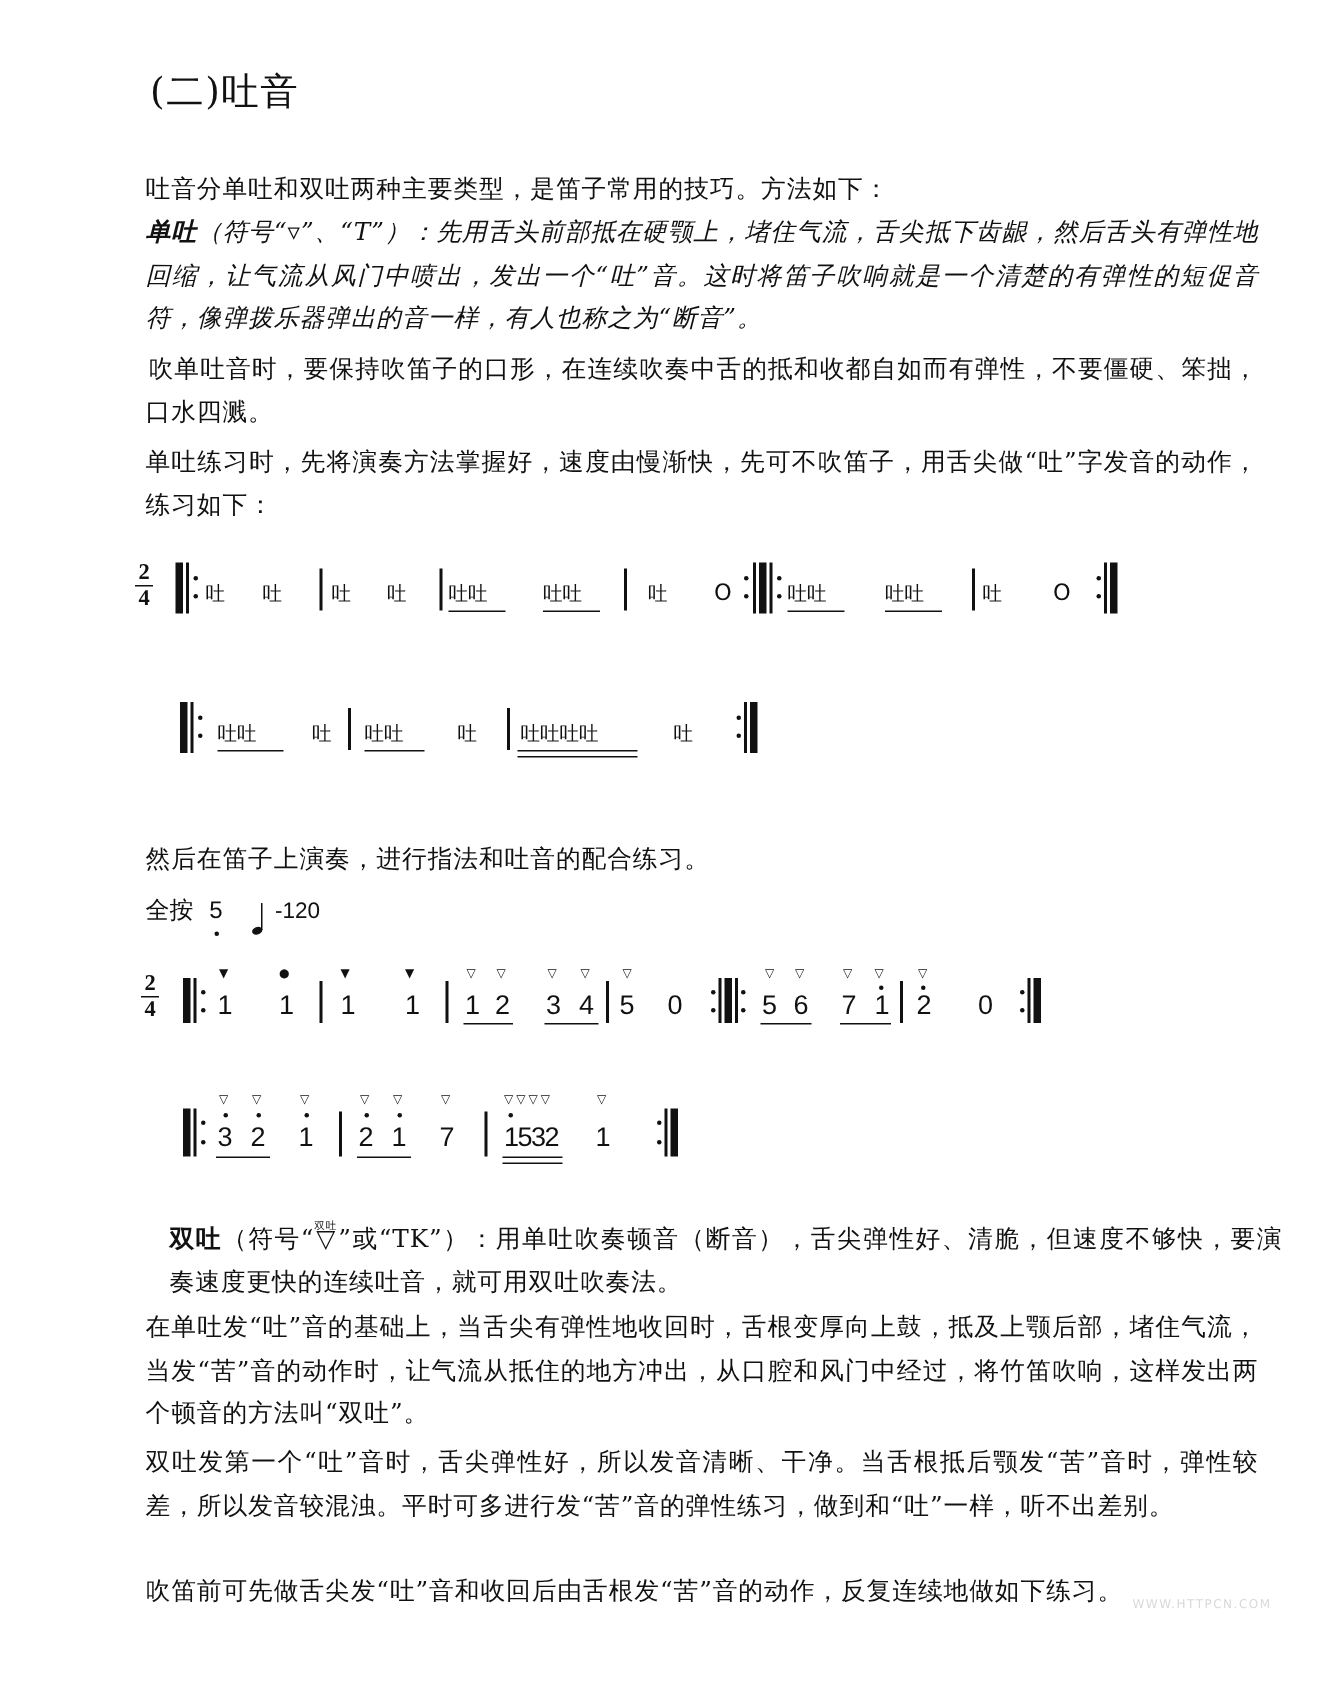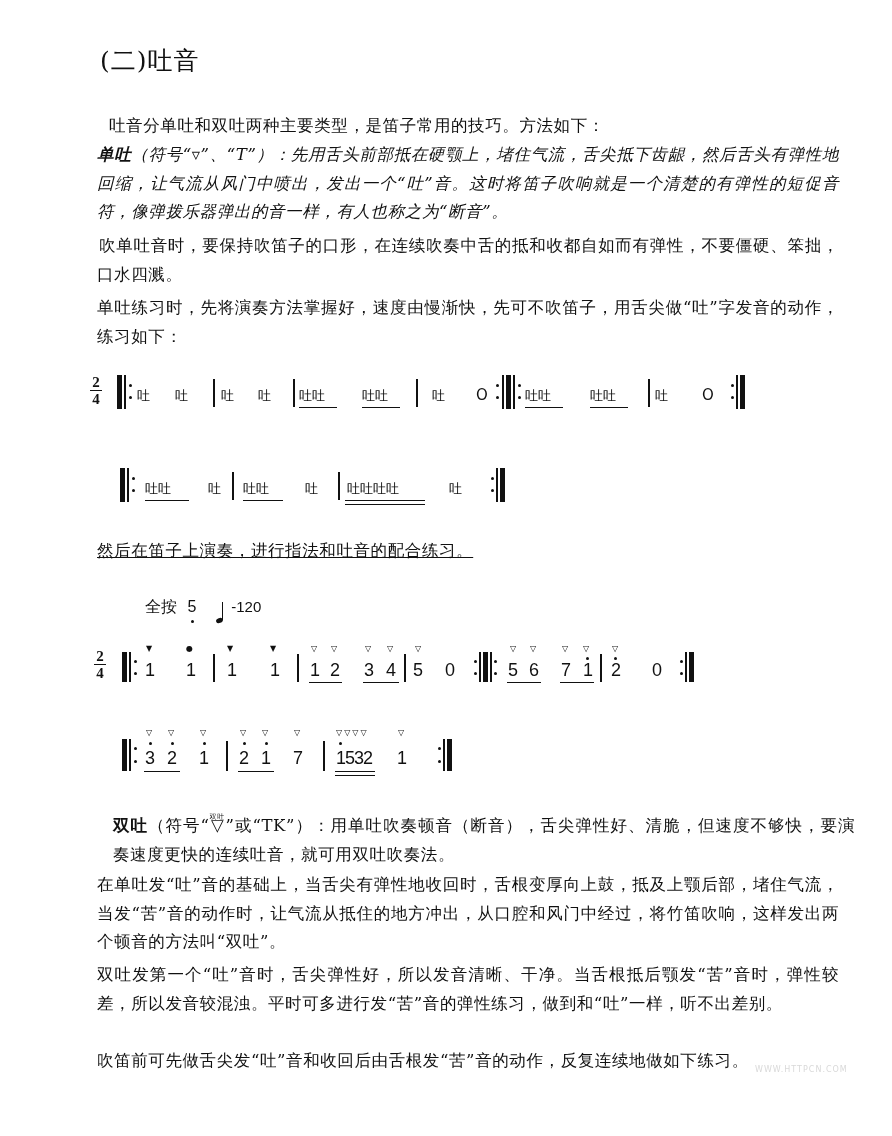--- a/index.html
+++ b/index.html
@@ -24,21 +24,21 @@
     .wm .big { font-size:30px; font-weight:bold; letter-spacing:2px; }
     .wm .small { font-size:8px; letter-spacing:1px; margin-left:20px; }
     .tri-wrap { display:inline-block; position:relative; width:16px; text-align:center; }
     .tri-wrap .tiny { position:absolute; top:-9px; left:0; font-size:7px; }
   </style>
 </head>
 <body>
 
 <div class="abs title">(二)吐音</div>
 
-<div class="abs para" style="top:112px;margin-left:12px;">
+<div class="abs para" style="top:112px;">
   <span style="padding-left:0;">吐音分单吐和双吐两种主要类型，是笛子常用的技巧。方法如下：</span>
 </div>
 
 <div class="abs para" style="top:141px; text-indent:0;font-style:italic;">
   <span class="bold">单吐</span><span>（符号“▿”、“T”）：先用舌头前部抵在硬颚上，堵住气流，舌尖抵下齿龈，然后舌头有弹性地回缩，让气流从风门中喷出，发出一个“吐”音。这时将笛子吹响就是一个清楚的有弹性的短促音符，像弹拨乐器弹出的音一样，有人也称之为“断音”。</span>
 </div>
 
 <div class="abs para" style="top:232px; text-indent:2px;">
   <span>吹单吐音时，要保持吹笛子的口形，在连续吹奏中舌的抵和收都自如而有弹性，不要僵硬、笨拙，口水四溅。</span>
 </div>
@@ -110,26 +110,26 @@
   <span class="syl" style="left:347px; top:18px;">吐吐吐吐</span>
   <div class="ul" style="left:345px; top:38px; width:80px;"></div>
   <div class="ul" style="left:345px; top:42px; width:80px;"></div>
   <span class="syl" style="left:449px; top:18px;">吐</span>
   <div class="dot" style="left:491px; top:15px;"></div>
   <div class="dot" style="left:491px; top:27px;"></div>
   <div class="thin" style="left:496px; top:6px; height:34px;"></div>
   <div class="thick" style="left:500px; top:6px; height:34px;"></div>
 </div>
 
-<div class="abs para" style="top:537px;text-decoration:underline;">
+<div class="abs para" style="top:559px;">
   <span>然后在笛子上演奏，进行指法和吐音的配合练习。</span>
 </div>
 
 <div class="abs score" style="left:97px; top:597px; height:30px; font-size:16px;">
-  <span style="font-family:Liberation Mono, monospace;margin-left:48px;">全按</span>
+  <span style="font-family:Liberation Mono, monospace;">全按</span>
   <span style="position:relative; margin-left:6px;">
     <span>5</span>
     <span class="hdot" style="left:4px; top:22px;"></span>
   </span>
   <span style="position:relative; display:inline-block; width:14px; margin-left:12px;">
     <span style="position:absolute; left:3px; top:6px; width:7px; height:5px; background:#111; border-radius:50%; transform:rotate(-20deg);"></span>
     <span style="position:absolute; left:9px; top:-10px; width:1.2px; height:18px; background:#111;"></span>
   </span>
   <span style="font-size:15px;">-120</span>
 </div>

